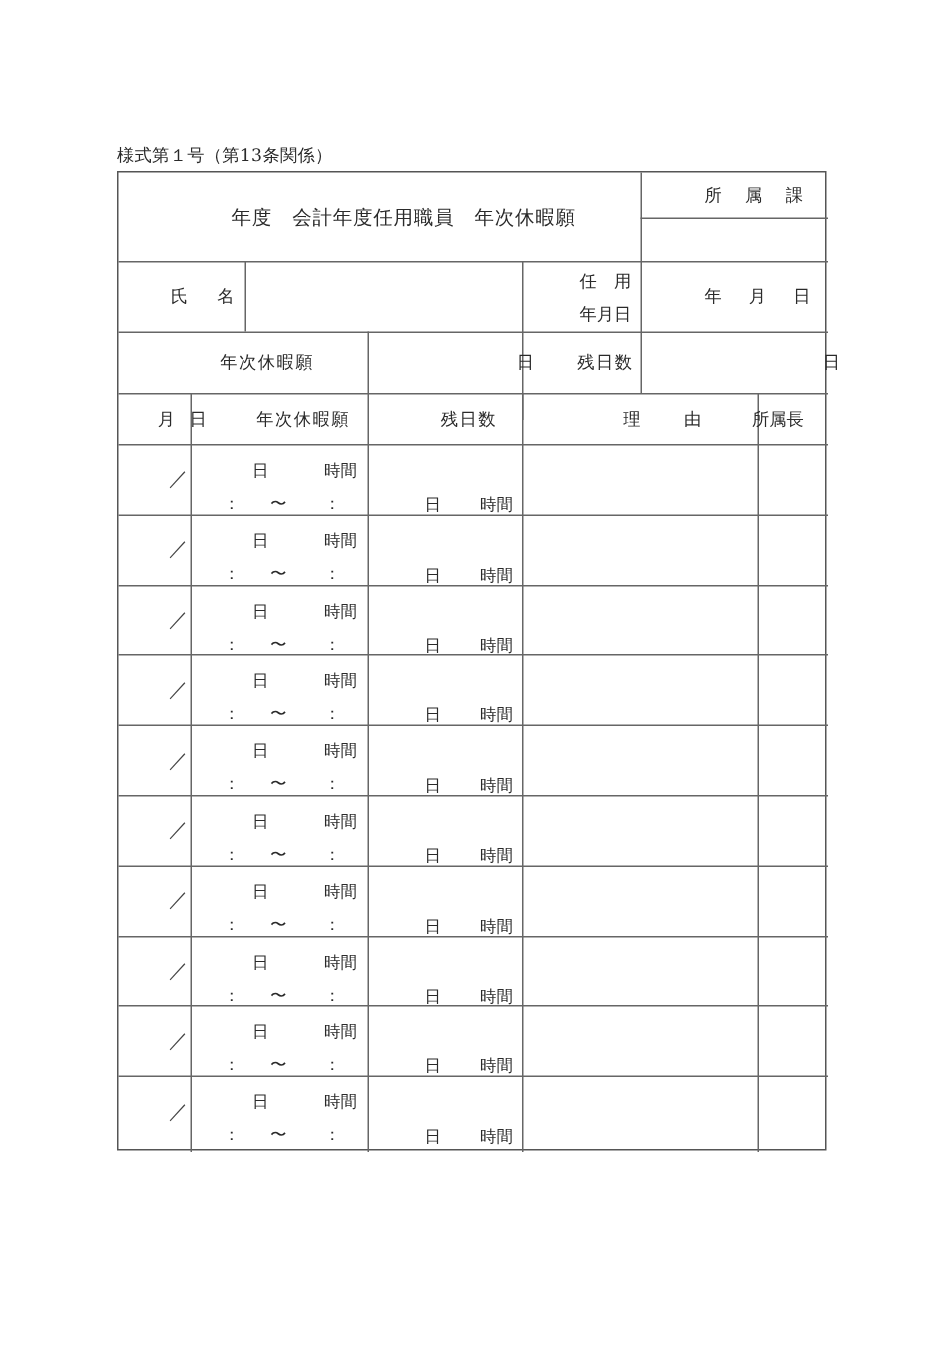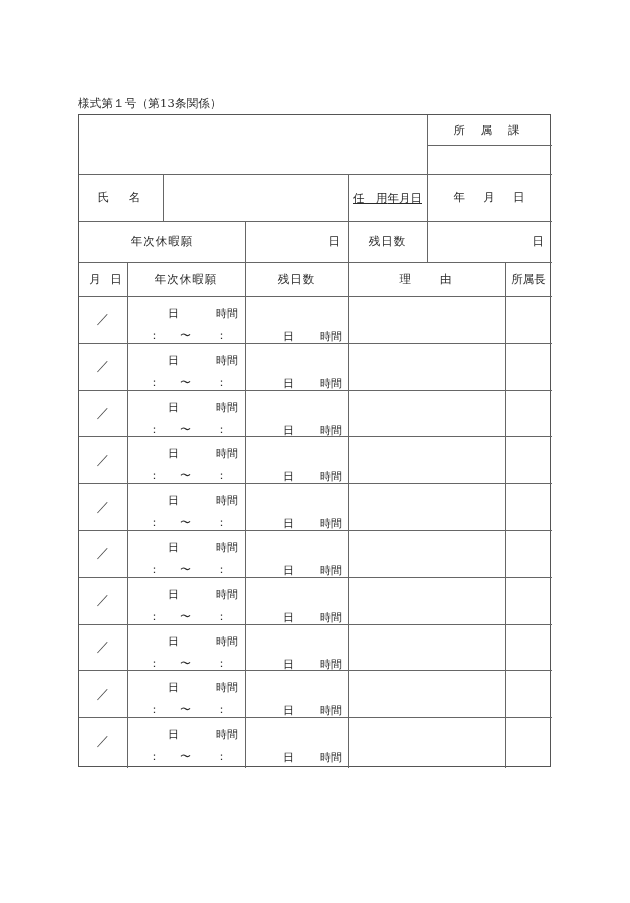--- a/index.html
+++ b/index.html
@@ -1,40 +1,41 @@
 <!DOCTYPE html>
 <html><head>
 <meta charset="utf-8">
 <style>
   html, body { margin: 0; padding: 0; background: #ffffff; }
   body { width: 630px; height: 903px; position: relative; overflow: hidden;
          font-family: "DejaVu Serif", "Liberation Serif", serif; color: #2a2a2a; }
   .form-id { position: absolute; left: 78px; top: 96px; font-size: 11.5px; letter-spacing: 0.2px; }
   .sheet { position: absolute; left: 78px; top: 114px; width: 473px; height: 653px;
            border: 1px solid #555; box-sizing: border-box; }
-  .cell { position: absolute; box-sizing: border-box; font-size: 11.5px; }
+  .cell { position: absolute; box-sizing: border-box; font-size: 11.5px; margin-left: 16px; }
   .hl { position: absolute; height: 0; border-top: 1px solid #666; }
   .vl { position: absolute; width: 0; border-left: 1px solid #666; }
   .center { display: flex; align-items: center; justify-content: center; text-align: center; }
   .title { font-size: 13px; letter-spacing: 0.5px; }
   .spaced { letter-spacing: 6px; }
   .right { display: flex; align-items: center; justify-content: flex-end; padding-right: 8px; }
-  .stack { flex-direction: row; line-height: 22px; text-decoration: underline; }
+  .stack { flex-direction: column; line-height: 22px; }
   .slash { font-size: 13px; color: #444; }
   .txt { position: absolute; font-size: 11px; white-space: nowrap; }
   input.blank { position: absolute; border: none; background: transparent; outline: none;
                 font-family: inherit; font-size: 11.5px; color: #222; padding: 0 6px; box-sizing: border-box; }
 </style>
 </head>
 <body>
 
 <div class="form-id">様式第１号（第13条関係）</div>
 
 <div class="sheet">
 
+  <div class="cell center title" style="left:0;top:0;width:348px;height:59px;">年度　会計年度任用職員　年次休暇願</div>
   <div class="vl" style="left:348px;top:0;height:59px;"></div>
   <div class="cell center spaced" style="left:348px;top:0;width:125px;height:30px;">所 属 課</div>
   <div class="hl" style="left:348px;top:30px;width:125px;"></div>
   <input class="blank" style="left: 349px; top: 31px; width: 122px; height: 27px;" value="">
   <div class="hl" style="left:0;top:59px;width:473px;"></div>
 
   <div class="cell center" style="left:0;top:59px;width:84px;height:47px;letter-spacing:4px;">氏　名</div>
   <div class="vl" style="left:84px;top:59px;height:47px;"></div>
   <input class="blank" style="left: 85px; top: 60px; width: 183px; height: 45px;" value="">
   <div class="vl" style="left:269px;top:59px;height:106px;"></div>
@@ -53,21 +54,21 @@
   <div class="cell right" style="left:348px;top:106px;width:125px;height:41px;">日</div>
   <div class="hl" style="left:0;top:147px;width:473px;"></div>
 
   <div class="vl" style="left:48px;top:147px;height:506px;"></div>
   <div class="vl" style="left:269px;top:147px;height:506px;"></div>
   <div class="vl" style="left:426px;top:147px;height:506px;"></div>
   <div class="cell center" style="left:4px;top:147px;width:48px;height:34px;letter-spacing:3px;">月 日</div>
   <div class="cell center" style="left:48px;top:147px;width:118px;height:34px;letter-spacing:1px;">年次休暇願</div>
   <div class="cell center" style="left:166px;top:147px;width:103px;height:34px;letter-spacing:1px;">残日数</div>
   <div class="cell center" style="left:269px;top:147px;width:157px;height:34px;letter-spacing:2px;">理　　由</div>
-  <div class="cell center" style="left:426px;top:147px;width:47px;height:34px;">所属長</div>
+  <div class="cell center" style="left:400px;top:147px;width:47px;height:34px;">所属長</div>
   <div class="hl" style="left:0;top:181px;width:473px;"></div>
 
   <div id="rows">
       <div>
         <div class="cell center slash" style="left:0;top:181px;width:48px;height:46.8px;">／</div>
         <span class="txt" style="left:89px;top:191px;">日</span>
         <span class="txt" style="left:137px;top:191px;">時間</span>
         <span class="txt" style="left:70px;top:213px;">：</span>
         <span class="txt" style="left:101px;top:213px;">〜</span>
         <span class="txt" style="left:137px;top:213px;">：</span>

